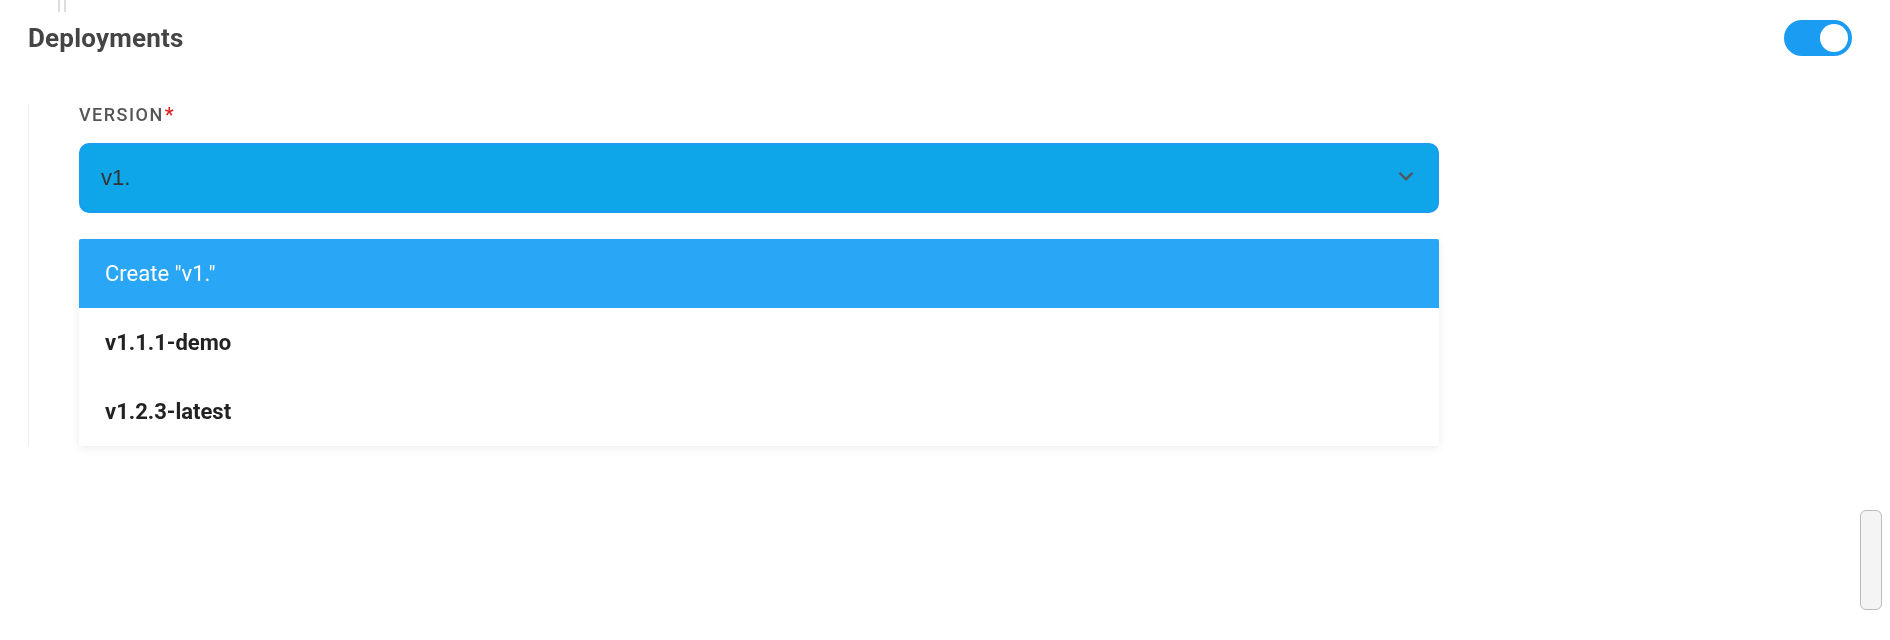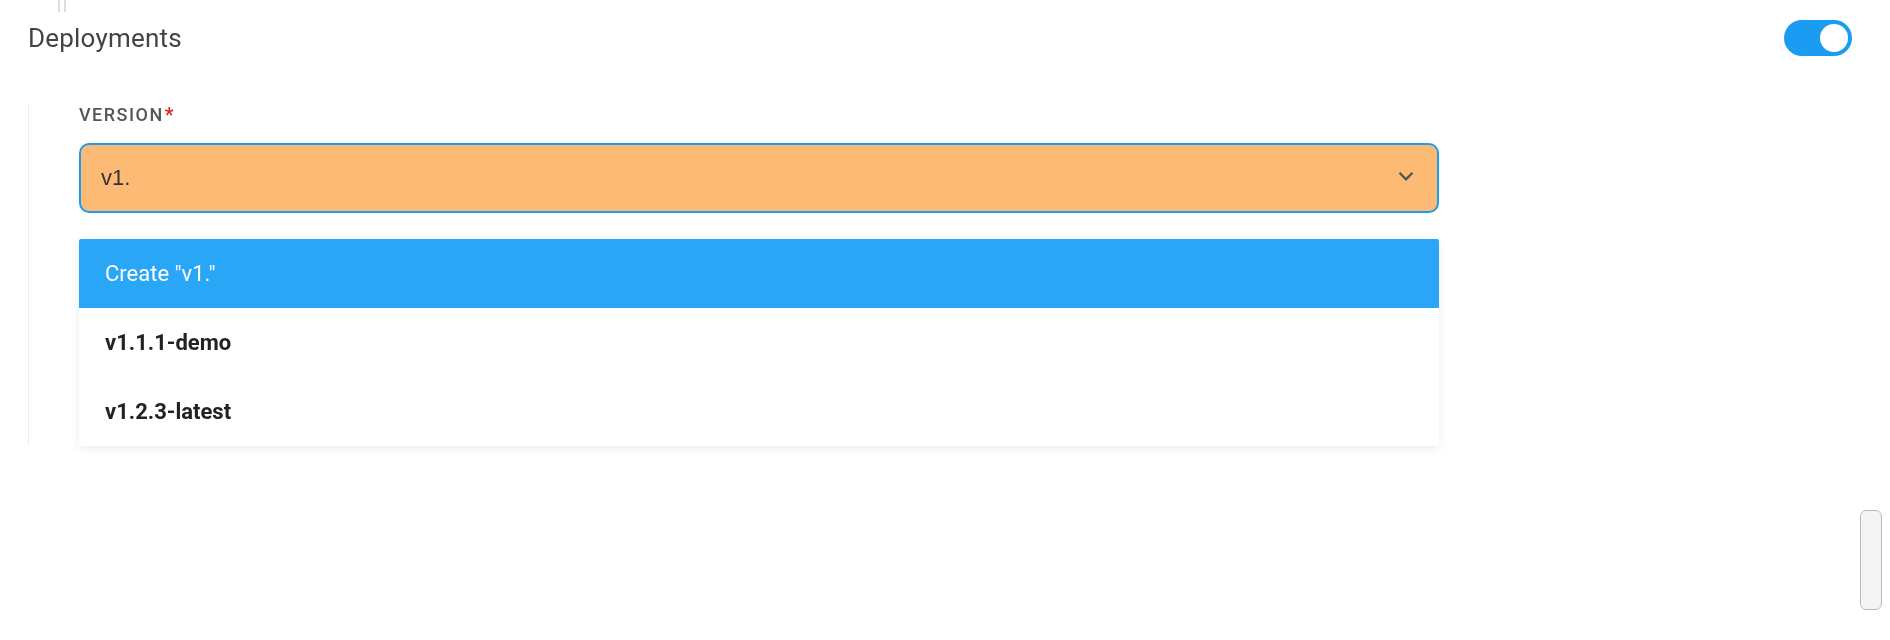--- a/index.html
+++ b/index.html
@@ -15,21 +15,21 @@
       padding: 20px 28px 0 28px;
     }
     .section-header {
       display: flex;
       align-items: center;
       justify-content: space-between;
       margin-bottom: 48px;
     }
     .section-title {
       font-size: 26px;
-      font-weight: 400;
+      font-weight: 700;
       color: #444;
       letter-spacing: 0.2px;
       text-align: right;
     }
     .toggle {
       position: relative;
       width: 68px;
       height: 36px;
       background: #1a9cf3;
       border-radius: 18px;
@@ -72,21 +72,21 @@
     }
     .select-input {
       width: 100%;
       height: 70px;
       border: 2px solid #1a9cf3;
       border-radius: 10px;
       padding: 0 50px 0 20px;
       font-size: 22px;
       color: #333;
       outline: none;
-      background: #fdba74;
+      background: #0ea5e9;
     }
     .chevron {
       position: absolute;
       right: 20px;
       top: 50%;
       transform: translateY(-50%);
       pointer-events: none;
     }
     .chevron svg {
       width: 26px;

